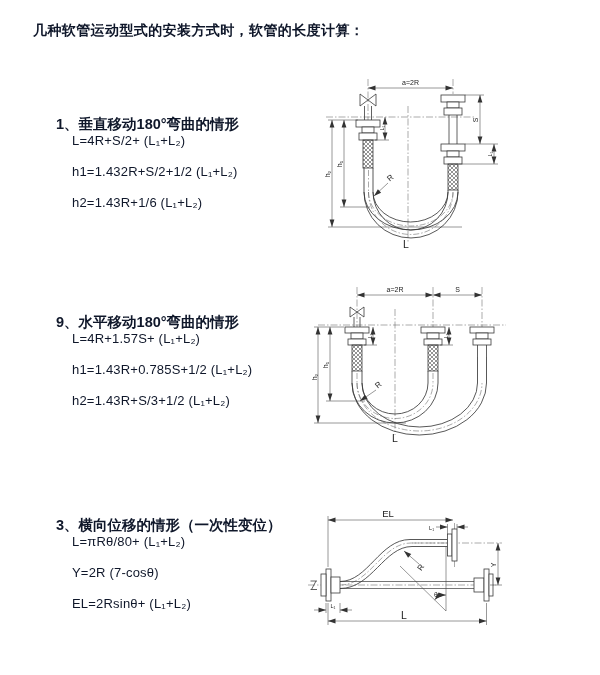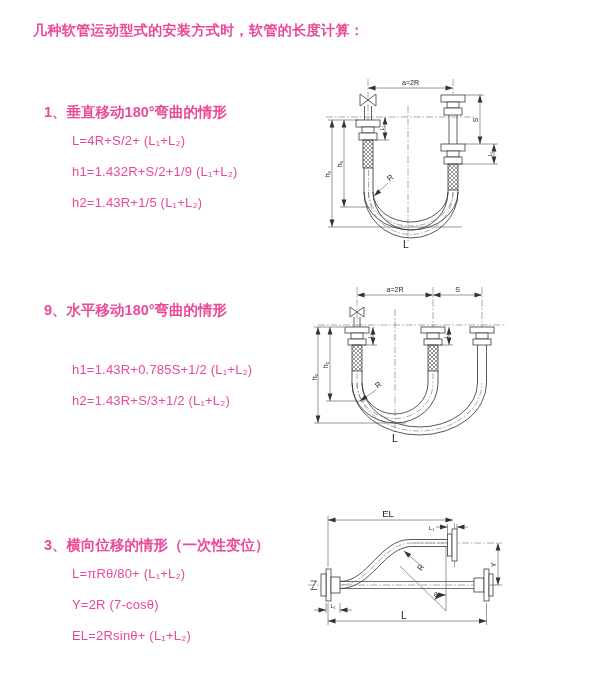--- a/index.html
+++ b/index.html
@@ -1,21 +1,21 @@
 <!DOCTYPE html>
 <html><head>
 <meta charset="utf-8">
 <style>
   html,body{margin:0;padding:0;background:#ffffff;}
   .page{position:relative;width:600px;height:675px;background:#ffffff;overflow:hidden;
-        font-family:"Liberation Sans","DejaVu Sans",sans-serif;color:#ec4899;}
+        font-family:"Liberation Sans","DejaVu Sans",sans-serif;color:#0f172a;}
   .abs{position:absolute;}
   .title{left:33px;top:22px;font-size:14px;font-weight:700;letter-spacing:0.4px;white-space:nowrap;}
   .sec{position:absolute;left:44px;}
-  .sec-h{margin:0;font-size:14.5px;font-weight:700;white-space:nowrap;}
+  .sec-h{margin:12px;font-size:14.5px;font-weight:700;white-space:nowrap;}
   .formula{position:absolute;left:28px;font-size:13px;white-space:nowrap;letter-spacing:0.2px;}
   .f1{top:30px}.f2{top:61px}.f3{top:92px}
   .diagram{position:absolute;}
   svg text{font-family:"Liberation Sans","DejaVu Sans",sans-serif;fill:#222;}
   .dim{font-size:7px;}
   .dimsm{font-size:5.5px;}
   .rlab{font-size:8px;}
   .thlab{font-size:6.5px;}
   .biglabel{font-size:10.5px;}
   .ellab{font-size:9.5px;}
@@ -30,31 +30,32 @@
 </head>
 <body>
 
 <div class="page">
 
   <div class="abs title">几种软管运动型式的安装方式时，软管的长度计算：</div>
 
   <div class="sec" style="top:103px;">
     <h2 class="sec-h">1、垂直移动180°弯曲的情形</h2>
     <div class="formula f1">L=4R+S/2+ (L₁+L₂)</div>
-    <div class="formula f2">h1=1.432R+S/2+1/9 (L₁+L₂)</div>
-    <div class="formula f3">h2=1.43R+1/5 (L₁+L₂)</div>
+    <div class="formula f2">h1=1.432R+S/2+1/2 (L₁+L₂)</div>
+    <div class="formula f3">h2=1.43R+1/6 (L₁+L₂)</div>
   </div>
 
   <div class="sec" style="top:301px;">
     <h2 class="sec-h">9、水平移动180°弯曲的情形</h2>
+    <div class="formula f1">L=4R+1.57S+ (L₁+L₂)</div>
     <div class="formula f2">h1=1.43R+0.785S+1/2 (L₁+L₂)</div>
     <div class="formula f3">h2=1.43R+S/3+1/2 (L₁+L₂)</div>
   </div>
 
-  <div class="sec" style="top:536px;">
+  <div class="sec" style="top:504px;">
     <h2 class="sec-h">3、横向位移的情形（一次性变位）</h2>
     <div class="formula f1">L=πRθ/80+ (L₁+L₂)</div>
     <div class="formula f2">Y=2R (7-cosθ)</div>
     <div class="formula f3">EL=2Rsinθ+ (L₁+L₂)</div>
   </div>
 
   <svg class="diagram" style="left:312px;top:76px;" width="288" height="178" viewBox="0 0 288 178">
     <defs>
       <marker id="arr1" markerWidth="9" markerHeight="7" refX="8" refY="3" orient="auto-start-reverse" markerUnits="userSpaceOnUse">
         <path d="M0.5,0.6 L8,3 L0.5,5.4 Z" fill="#333"></path>

